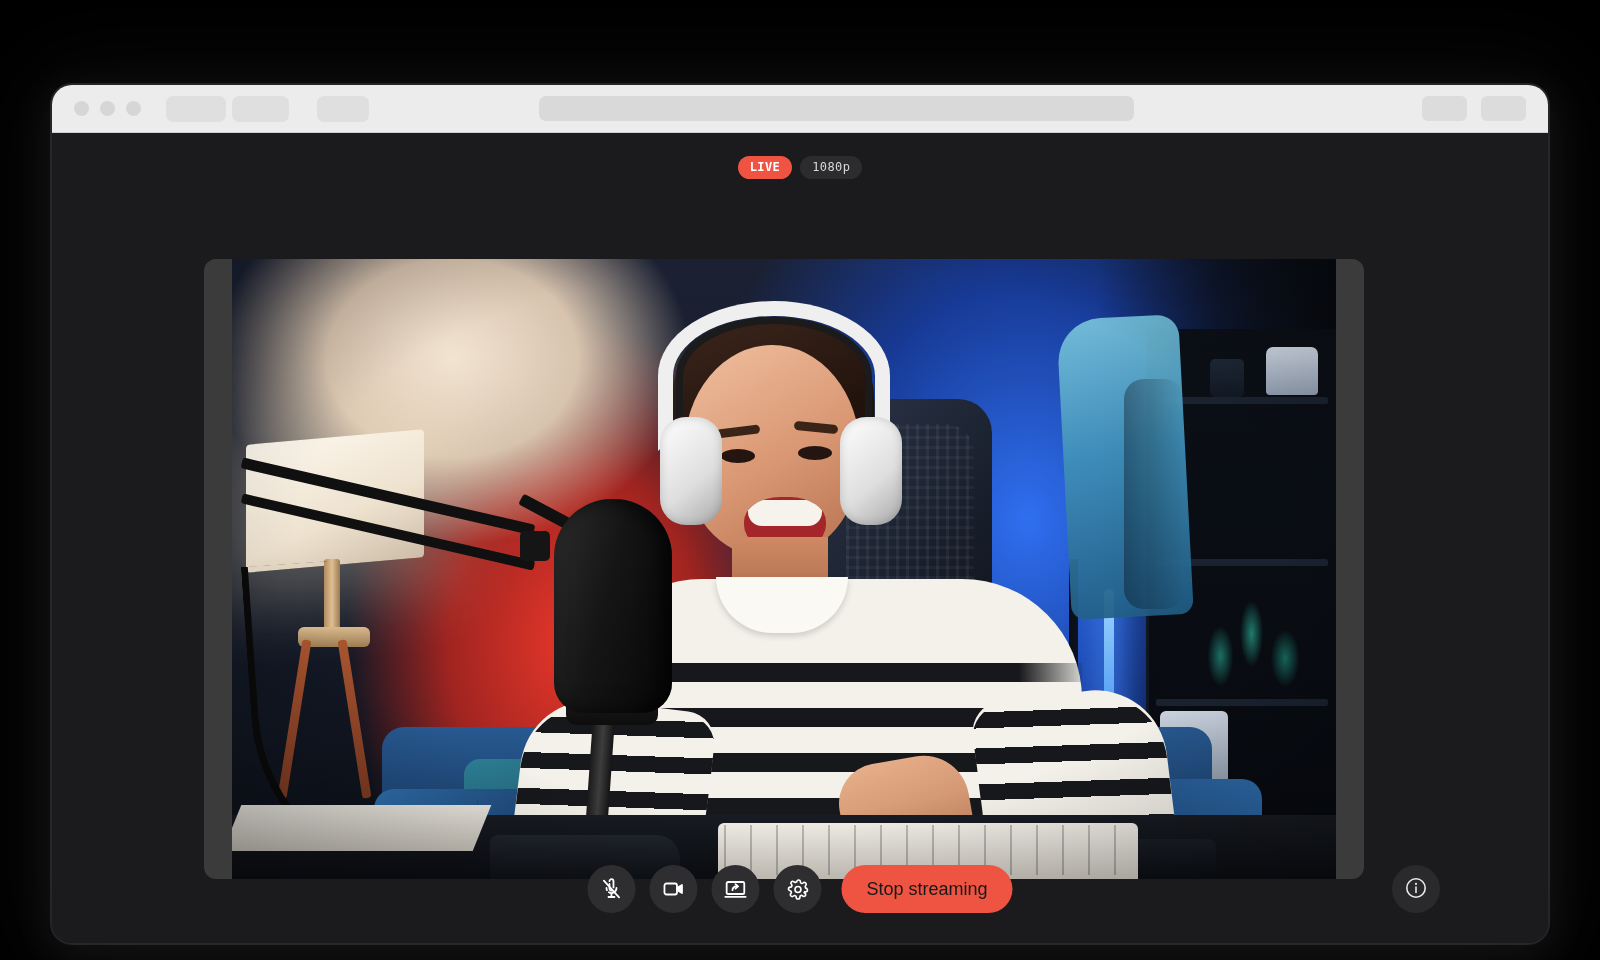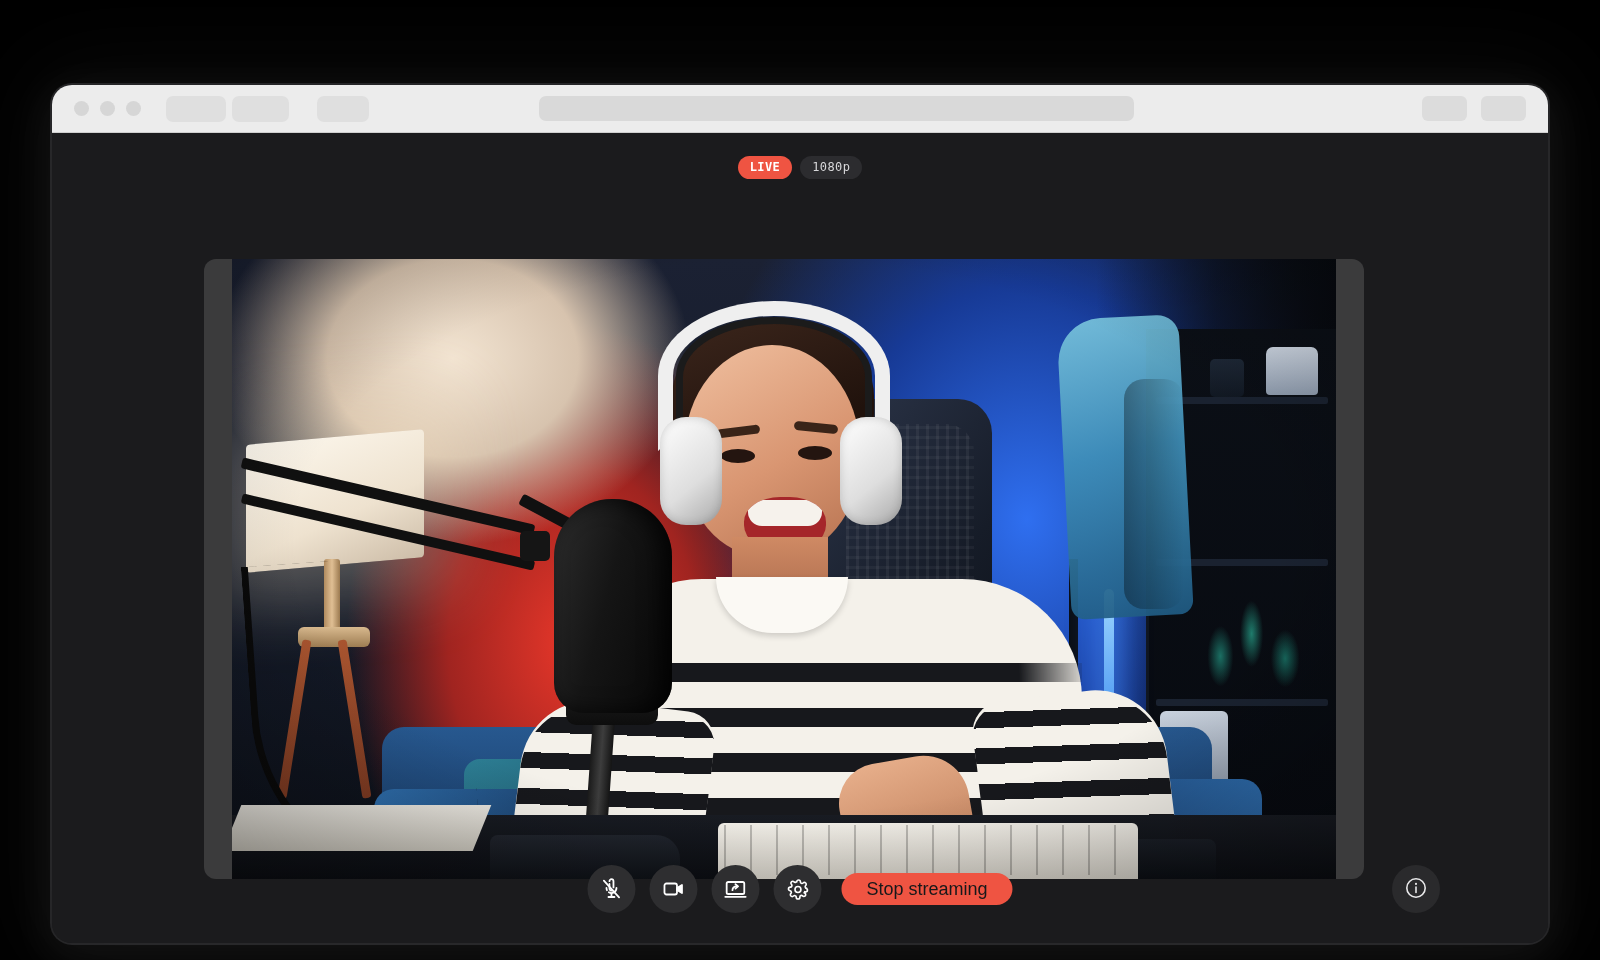--- a/index.html
+++ b/index.html
@@ -548,21 +548,21 @@
     background: #2e2e30;
     border: none;
     display: flex;
     align-items: center;
     justify-content: center;
     cursor: pointer;
     padding: 0;
   }
   .ctrl-btn svg { display: block; }
   .stop-btn {
-    height: 32px;
+    height: 48px;
     padding: 0 25px;
     border-radius: 999px;
     background: #ef5442;
     border: none;
     color: #17181a;
     font-family: "Liberation Sans", sans-serif;
     font-size: 18px;
     font-weight: normal;
     cursor: pointer;
     margin-left: 6px;

